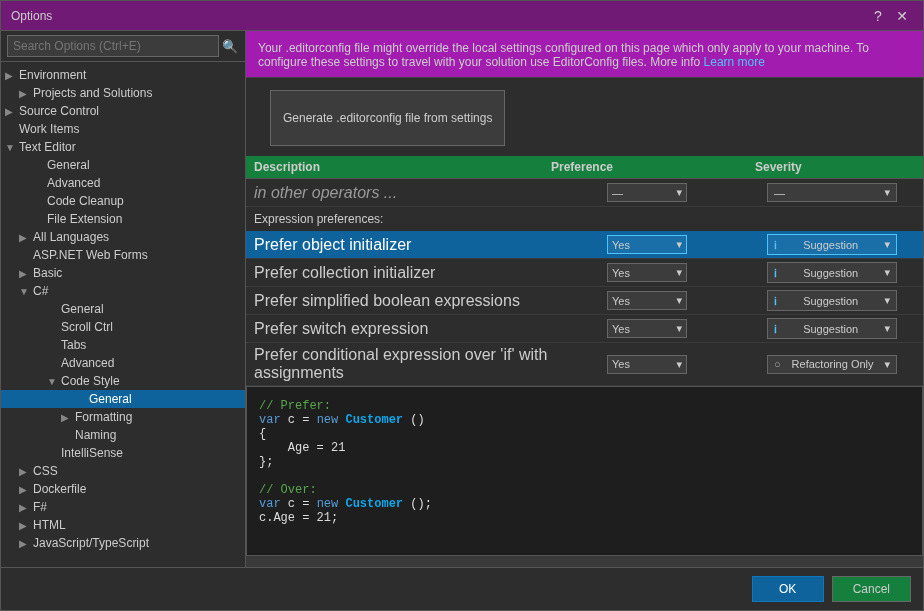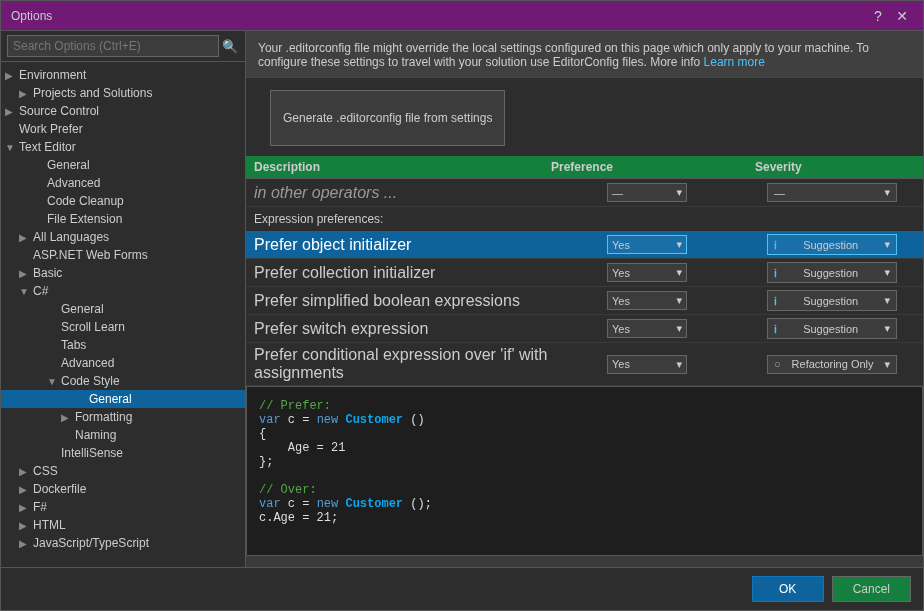--- a/index.html
+++ b/index.html
@@ -106,21 +106,21 @@
     
     .right-panel {
       flex: 1;
       background: #2d2d2d;
       display: flex;
       flex-direction: column;
       overflow: hidden;
     }
 
     .info-bar {
-      background: #404040;
+      background: #a21caf;
       padding: 10px 12px 8px;
       border-bottom: 1px solid #444;
       font-size: 12px;
       color: #ccc;
     }
     .info-bar a {
       color: #4fc3f7;
       text-decoration: none;
     }
 
@@ -321,21 +321,21 @@
         <div class="tree-item indent-1">
           <span class="tree-arrow">▶</span>
           <span class="tree-label">Projects and Solutions</span>
         </div>
         <div class="tree-item indent-0">
           <span class="tree-arrow">▶</span>
           <span class="tree-label">Source Control</span>
         </div>
         <div class="tree-item indent-0">
           <span class="tree-arrow">&nbsp;</span>
-          <span class="tree-label">Work Prefer</span>
+          <span class="tree-label">Work Items</span>
         </div>
         <div class="tree-item indent-0">
           <span class="tree-arrow">▼</span>
           <span class="tree-label">Text Editor</span>
         </div>
         <div class="tree-item indent-2">
           <span class="tree-arrow">&nbsp;</span>
           <span class="tree-label">General</span>
         </div>
         <div class="tree-item indent-2">
@@ -365,21 +365,21 @@
         <div class="tree-item indent-1">
           <span class="tree-arrow">▼</span>
           <span class="tree-label">C#</span>
         </div>
         <div class="tree-item indent-3">
           <span class="tree-arrow">&nbsp;</span>
           <span class="tree-label">General</span>
         </div>
         <div class="tree-item indent-3">
           <span class="tree-arrow">&nbsp;</span>
-          <span class="tree-label">Scroll Learn</span>
+          <span class="tree-label">Scroll Ctrl</span>
         </div>
         <div class="tree-item indent-3">
           <span class="tree-arrow">&nbsp;</span>
           <span class="tree-label">Tabs</span>
         </div>
         <div class="tree-item indent-3">
           <span class="tree-arrow">&nbsp;</span>
           <span class="tree-label">Advanced</span>
         </div>
         <div class="tree-item indent-3">

